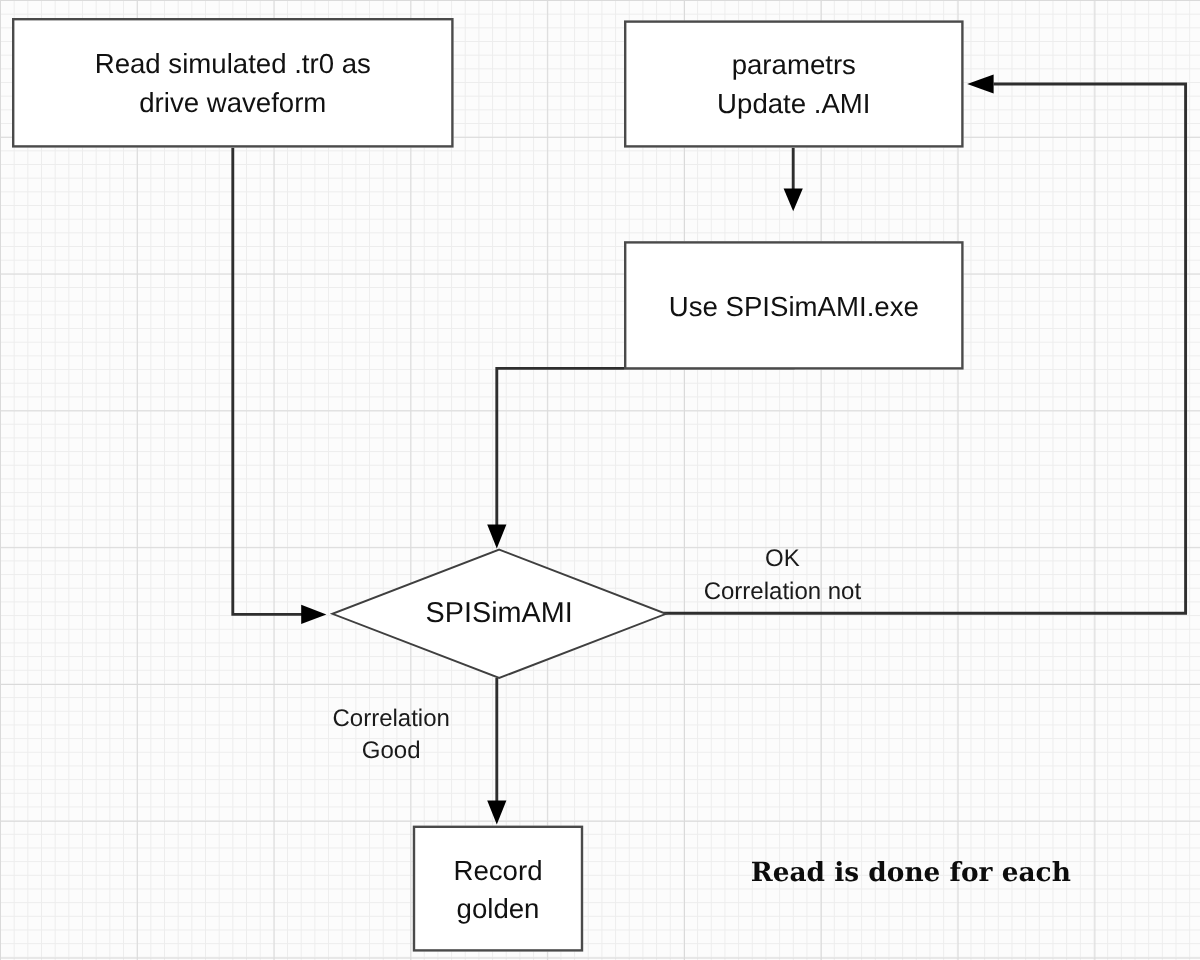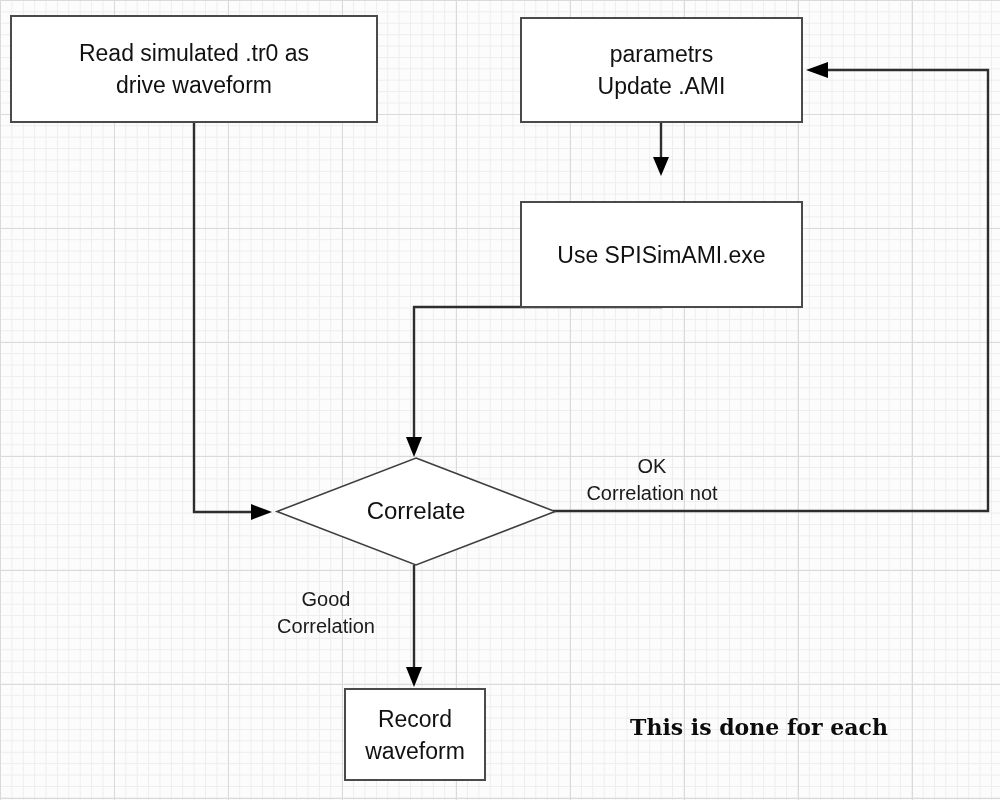--- a/index.html
+++ b/index.html
@@ -45,21 +45,21 @@
     text-align: center;
     font-size: 23px;
     line-height: 32px;
     color: #111111;
     z-index: 2;
   }
 
   #node-read-golden   { left: 10px;  top: 15px;  width: 368px; height: 108px; }
   #node-update-ami    { left: 520px; top: 17px;  width: 283px; height: 106px; }
   #node-run-spisimami { left: 520px; top: 176px; width: 283px; height: 107px; margin-top: 25px; }
-  #node-record-results{ left: 344px; top: 688px; width: 142px; height: 93px; }
+  #node-record-results{ left: 344px; top: 688px; width: 142px; height: 105px; }
 
   .diamond-label {
     position: absolute;
     left: 277px; top: 497px;
     width: 278px;
     text-align: center;
     font-size: 24px;
     line-height: 28px;
     color: #111111;
     z-index: 2;
@@ -122,34 +122,34 @@
 
   <div class="node-box" id="node-update-ami">
     <div>parametrs</div>
     <div>Update .AMI</div>
   </div>
 
   <div class="node-box" id="node-run-spisimami">
     <div>Use SPISimAMI.exe</div>
   </div>
 
-  <div class="diamond-label">Correlate</div>
+  <div class="diamond-label">SPISimAMI</div>
 
   <div class="node-box" id="node-record-results">
     <div>Record</div>
-    <div>waveform</div>
+    <div>golden</div>
   </div>
 
   <div class="edge-label" id="label-correlation-not-ok">
     <div>OK</div>
     <div>Correlation not</div>
   </div>
 
   <div class="edge-label" id="label-correlation-good">
+    <div>Correlation</div>
     <div>Good</div>
-    <div>Correlation</div>
   </div>
 
   <div class="annotation">
-    <div>This is done for each</div>
+    <div>Read is done for each</div>
   </div>
 
 </div>
 
 </body></html>

